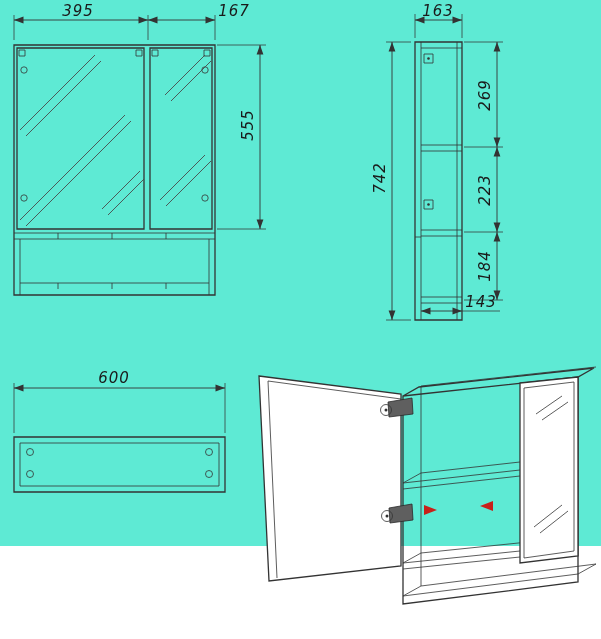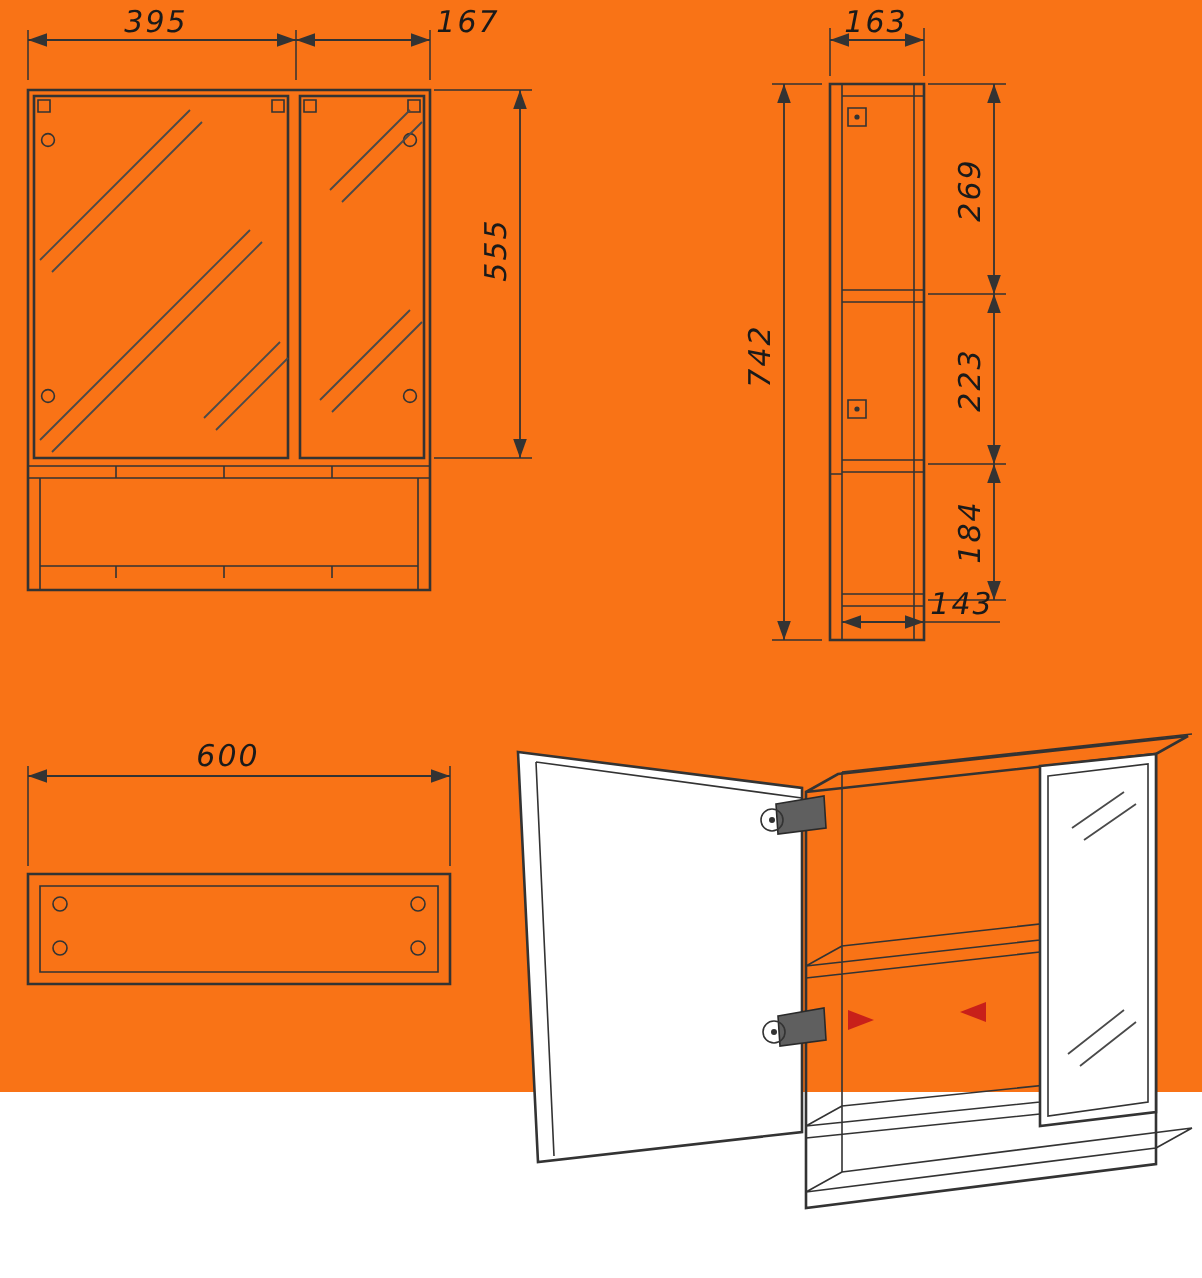--- a/index.html
+++ b/index.html
@@ -1,17 +1,17 @@
 <!DOCTYPE html>
 <html><head>
 <meta charset="utf-8">
 <style>
   html,body{margin:0;padding:0;background:#ffffff;}
   body{width:601px;height:639px;overflow:hidden;font-family:"DejaVu Sans",sans-serif;}
-  .sheet{position:relative;width:601px;height:546px;background:#f97316;}
+  .sheet{position:relative;width:601px;height:546px;background:#5eead4;}
   svg{position:absolute;left:0;top:0;}
   .o  {fill:none;stroke:#333;stroke-width:1.3;stroke-linejoin:miter;}
   .t  {fill:none;stroke:#333;stroke-width:0.8;}
   .h  {fill:none;stroke:#4a4a4a;stroke-width:0.9;}
   .ext{fill:none;stroke:#333;stroke-width:0.75;}
   .dim{fill:none;stroke:#333;stroke-width:0.9;marker-start:url(#arr);marker-end:url(#arr);}
   .wh {fill:#ffffff;stroke:#333;stroke-width:1.3;stroke-linejoin:miter;}
   .hw {fill:#5f5f5f;stroke:#2a2a2a;stroke-width:0.8;}
   .lbl{font-family:"DejaVu Sans",sans-serif;font-style:italic;font-size:15px;fill:#1a1a1a;
        text-anchor:middle;letter-spacing:1px;}

